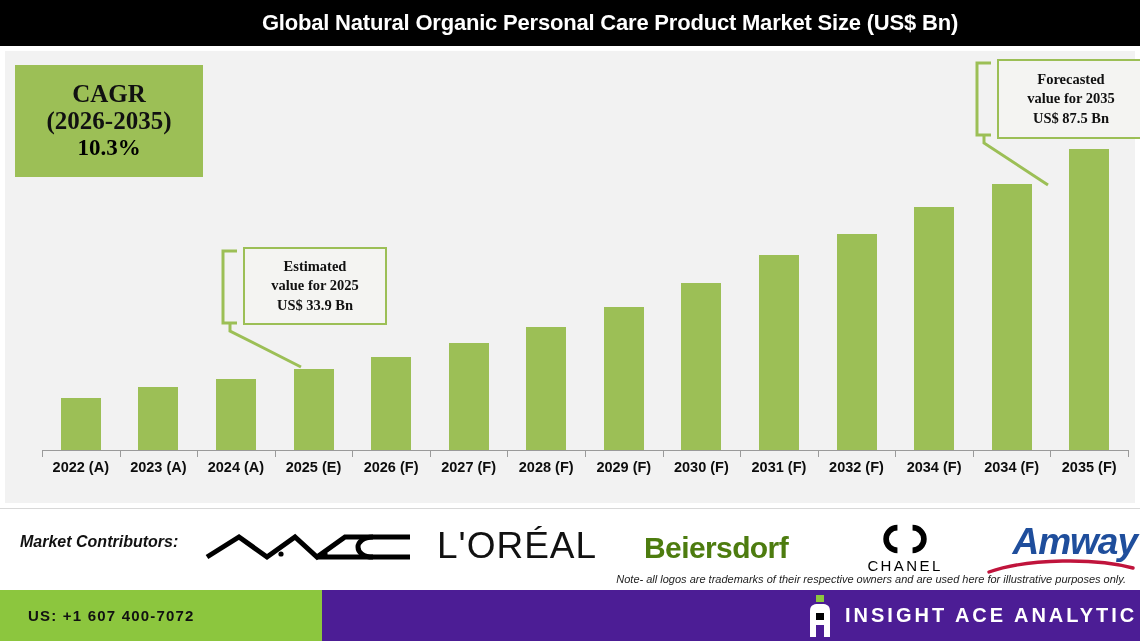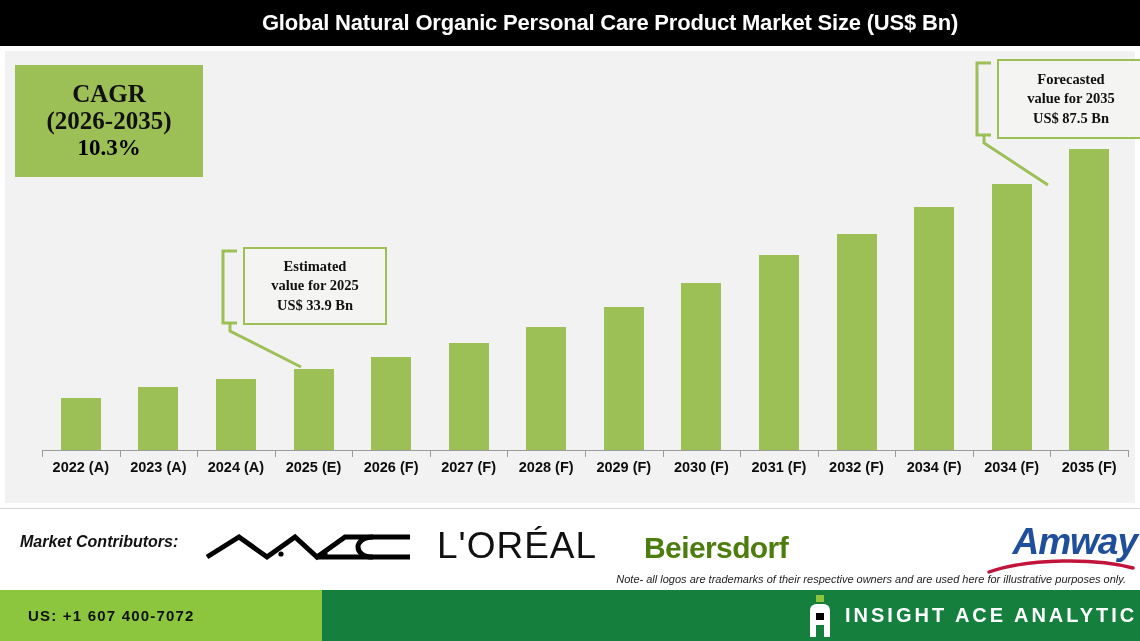--- a/index.html
+++ b/index.html
@@ -115,21 +115,21 @@
     font-family:"Liberation Sans", sans-serif;font-size:37px;font-weight:bold;
     font-style:italic;color:#1f4e9c;letter-spacing:-1px;
   }
   .note{
     position:absolute;right:14px;top:64px;
     font-size:11px;font-style:italic;color:#222;
     font-family:"Liberation Sans", sans-serif;white-space:nowrap;
   }
 
   
-  .footer{position:absolute;left:0;top:590px;width:1140px;height:51px;background:#15803d;}
+  .footer{position:absolute;left:0;top:590px;width:1140px;height:51px;background:#4c1d95;}
   .footer-green{
     position:absolute;left:0;top:0;width:322px;height:51px;background:#8cc63e;
     display:flex;align-items:center;
   }
   .footer-phone{
     margin-left:28px;font-size:15px;font-weight:bold;color:#111;
     letter-spacing:1.2px;font-family:"Liberation Sans", sans-serif;white-space:nowrap;
   }
   .footer-brand{
     position:absolute;left:845px;top:0;height:51px;
@@ -242,20 +242,27 @@
       <path d="M112 30 L140 30 L168 30 L205 30" fill="none" stroke="#000" stroke-width="5"></path>
       <path d="M168 10 C148 10 148 30 168 30" fill="none" stroke="#000" stroke-width="5"></path>
       <circle cx="76" cy="27" r="2.6" fill="#000"></circle>
       <circle cx="120" cy="27" r="2.6" fill="#000"></circle>
     </svg>
 
     <div class="logo logo-loreal">L'ORÉAL</div>
 
     <div class="logo logo-beiersdorf">Beiersdorf</div>
 
+    <div class="logo logo-chanel">
+      <svg viewBox="0 0 98 36" width="98" height="34">
+        <path d="M41 6 A12 12 0 1 0 41 30" fill="none" stroke="#000" stroke-width="6"></path>
+        <path d="M57 6 A12 12 0 1 1 57 30" fill="none" stroke="#000" stroke-width="6"></path>
+      </svg>
+      <div class="chanel-word">CHANEL</div>
+    </div>
 
     <div class="logo logo-amway">
       <div class="amway-word">Amway</div>
       <svg viewBox="0 0 152 20" width="152" height="20" style="position:absolute;left:0;top:33px;">
         <path d="M4 16 C44 2, 112 2, 148 12" fill="none" stroke="#c0143c" stroke-width="3.4" stroke-linecap="round"></path>
       </svg>
     </div>
 
     <div class="note">Note- all logos are trademarks of their respective owners and are used here for illustrative purposes only.</div>
   </div>

